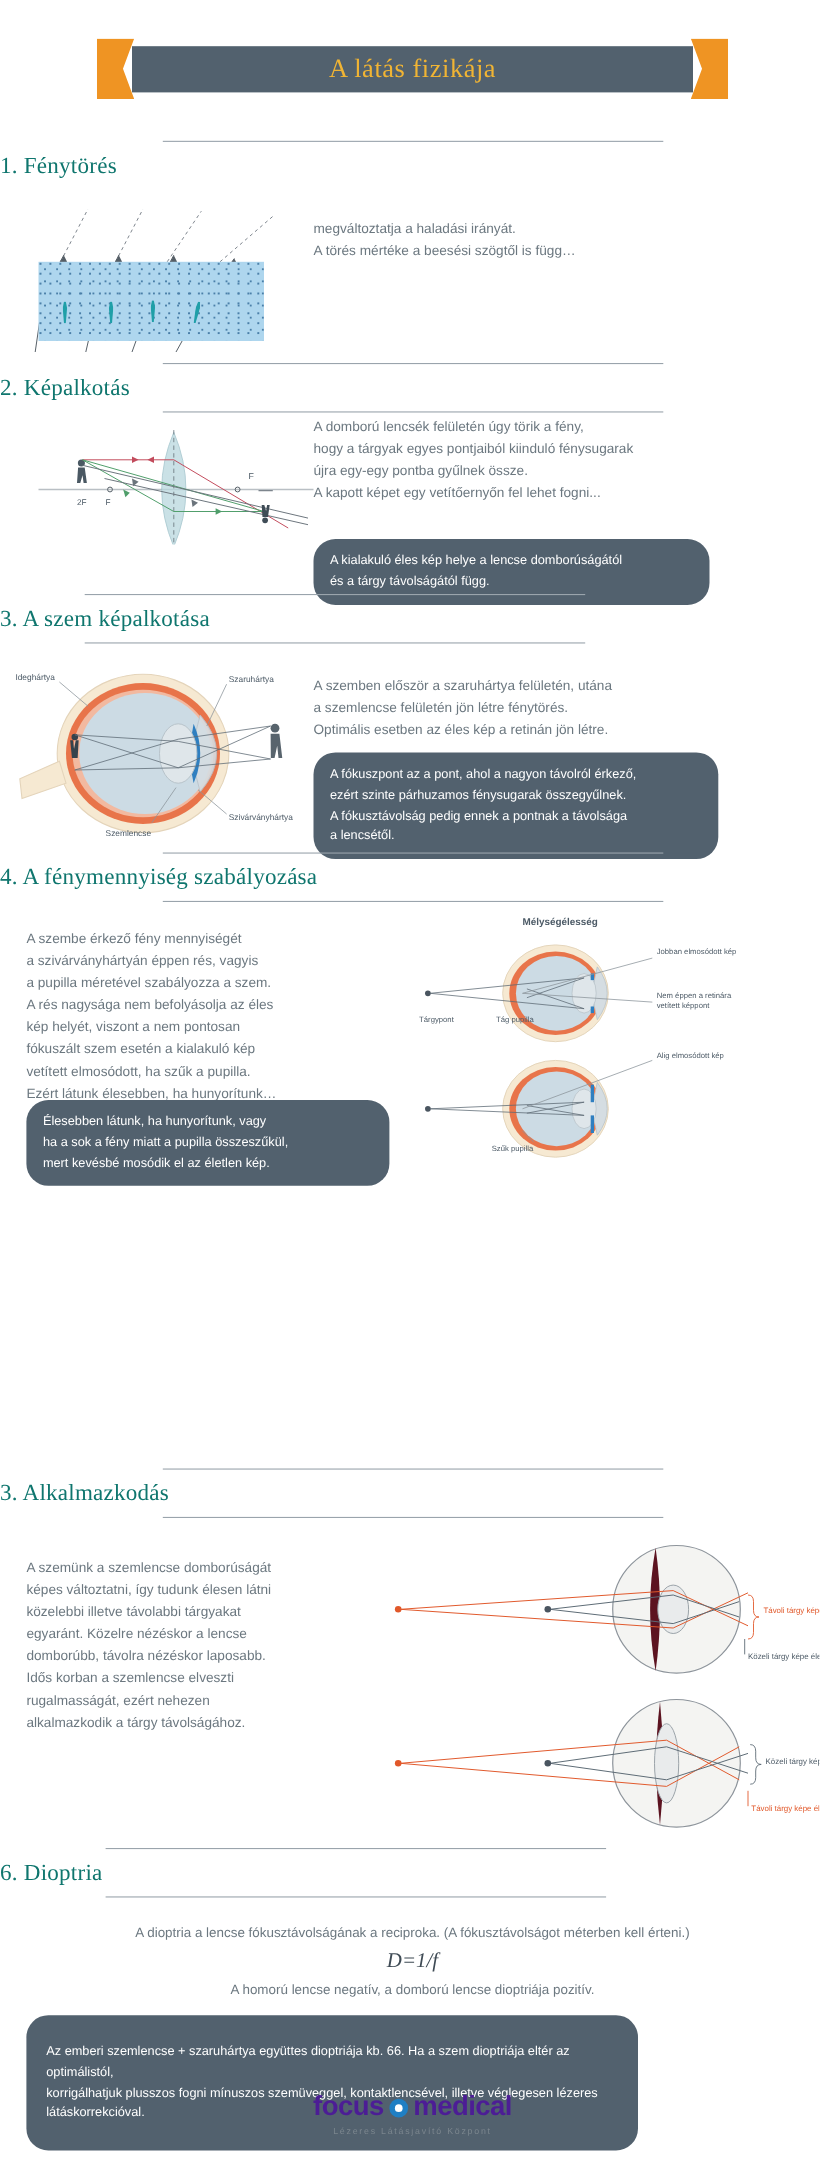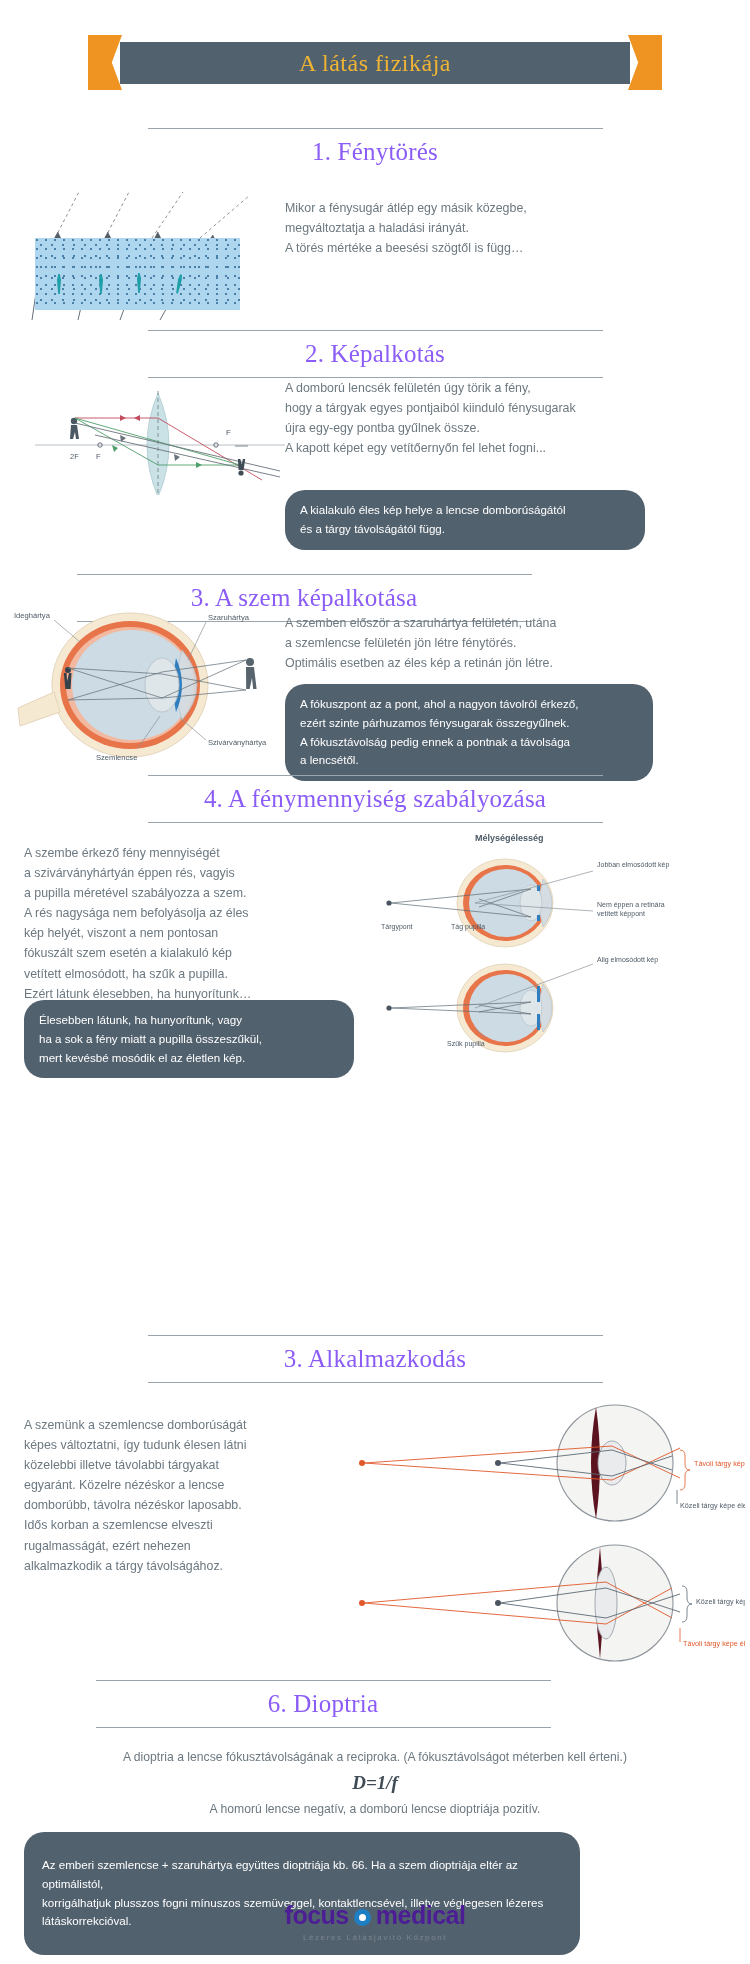--- a/index.html
+++ b/index.html
@@ -27,21 +27,21 @@
   .banner-title {
     font-family: "Liberation Serif", serif;
     color: #f0b434; font-size: 24px; letter-spacing: .5px;
   }
 
   
   .sec-head { width: 750px; margin-top: 14px; }
   .rule { height: 1px; background: #9aa4ac; margin: 0 auto; width: 455px; }
   .sec-title {
     font-family: "Liberation Serif", serif;
-    font-size: 25px; color: #8b5cf6; text-align: center;
+    font-size: 21px; color: #0f766e; 
     padding: 9px 0 9px 0; letter-spacing: .2px;
   }
 
   
   .body-col { font-size: 12.4px; line-height: 1.62; color: #6c7880; }
   .body-col p { margin: 0; }
 
   
   .callout {
     background: #52616e; color: #ffffff; border-radius: 20px;
@@ -68,21 +68,21 @@
   .footer-logo { font-size: 25px; font-weight: bold; color: #4c1d95;
                  font-family: "Liberation Sans", sans-serif; letter-spacing: -.5px; }
   .footer-dot { display: inline-block; width: 17px; height: 17px; border-radius: 50%;
                 background: #1f7fc4; position: relative; top: 2px; margin: 0 5px; }
   .footer-dot::after { content: ""; position: absolute; left: 5px; top: 5px;
                        width: 7px; height: 7px; border-radius: 50%; background: #fff; }
   .footer-sub { font-size: 8px; color: #7b868e; letter-spacing: 1.6px; margin-top: 3px; }
   .mini-label { font-size: 8.5px; color: #4c5a66; }
 
   .formula { font-family: "Liberation Serif", serif; font-style: italic;
-             font-weight: bold; font-size: 19px; color: #3f4b55; text-align: center; }
+             font-weight: normal; font-size: 19px; color: #3f4b55; text-align: center; }
   .center-text { text-align: center; font-size: 12.2px; line-height: 1.6; color: #6c7880; }
 </style>
 </head>
 <body>
 
 <div class="header-wrap">
   <div class="ribbon-left"></div>
   <div class="ribbon-right"></div>
   <div class="banner">
     <span class="banner-title">A látás fizikája</span>
@@ -125,21 +125,20 @@
 </div>
 
 <div class="water-box">
   <div class="fish" style="left:20px;top:36px;"></div>
   <div class="fish" style="left:62px;top:36px;"></div>
   <div class="fish" style="left:100px;top:35px;"></div>
   <div class="fish" style="left:140px;top:36px;transform:rotate(12deg);"></div>
 </div>
 
 <div class="abs body-col" style="left:285px;top:198px;width:360px;">
-  <p>Mikor a fénysugár átlép egy másik közegbe,</p>
   <p>megváltoztatja a haladási irányát.</p>
   <p>A törés mértéke a beesési szögtől is függ…</p>
 </div>
 
 <div class="abs" style="left:0;top:330px;width:750px;">
   <div class="rule"></div>
   <div class="sec-title">2. Képalkotás</div>
   <div class="rule"></div>
 </div>
 
@@ -197,21 +196,21 @@
   <p>hogy a tárgyak egyes pontjaiból kiinduló fénysugarak</p>
   <p>újra egy-egy pontba gyűlnek össze.</p>
   <p>A kapott képet egy vetítőernyőn fel lehet fogni...</p>
 </div>
 
 <div class="abs callout" style="left:285px;top:490px;width:360px;">
   <div>A kialakuló éles kép helye a lencse domborúságától</div>
   <div>és a tárgy távolságától függ.</div>
 </div>
 
-<div class="abs" style="left:0;top:574px;width:608px;">
+<div class="abs" style="left:0;top:540px;width:608px;">
   <div class="rule"></div>
   <div class="sec-title">3. A szem képalkotása</div>
   <div class="rule"></div>
 </div>
 
 <div class="abs" style="left:10px;top:600px;width:275px;height:165px;">
   <svg width="275" height="165" viewBox="0 0 275 165">
 
     <ellipse cx="120" cy="85" rx="78" ry="72" fill="#f6e9d2" stroke="#e4d4ba" stroke-width="1"></ellipse>
 

